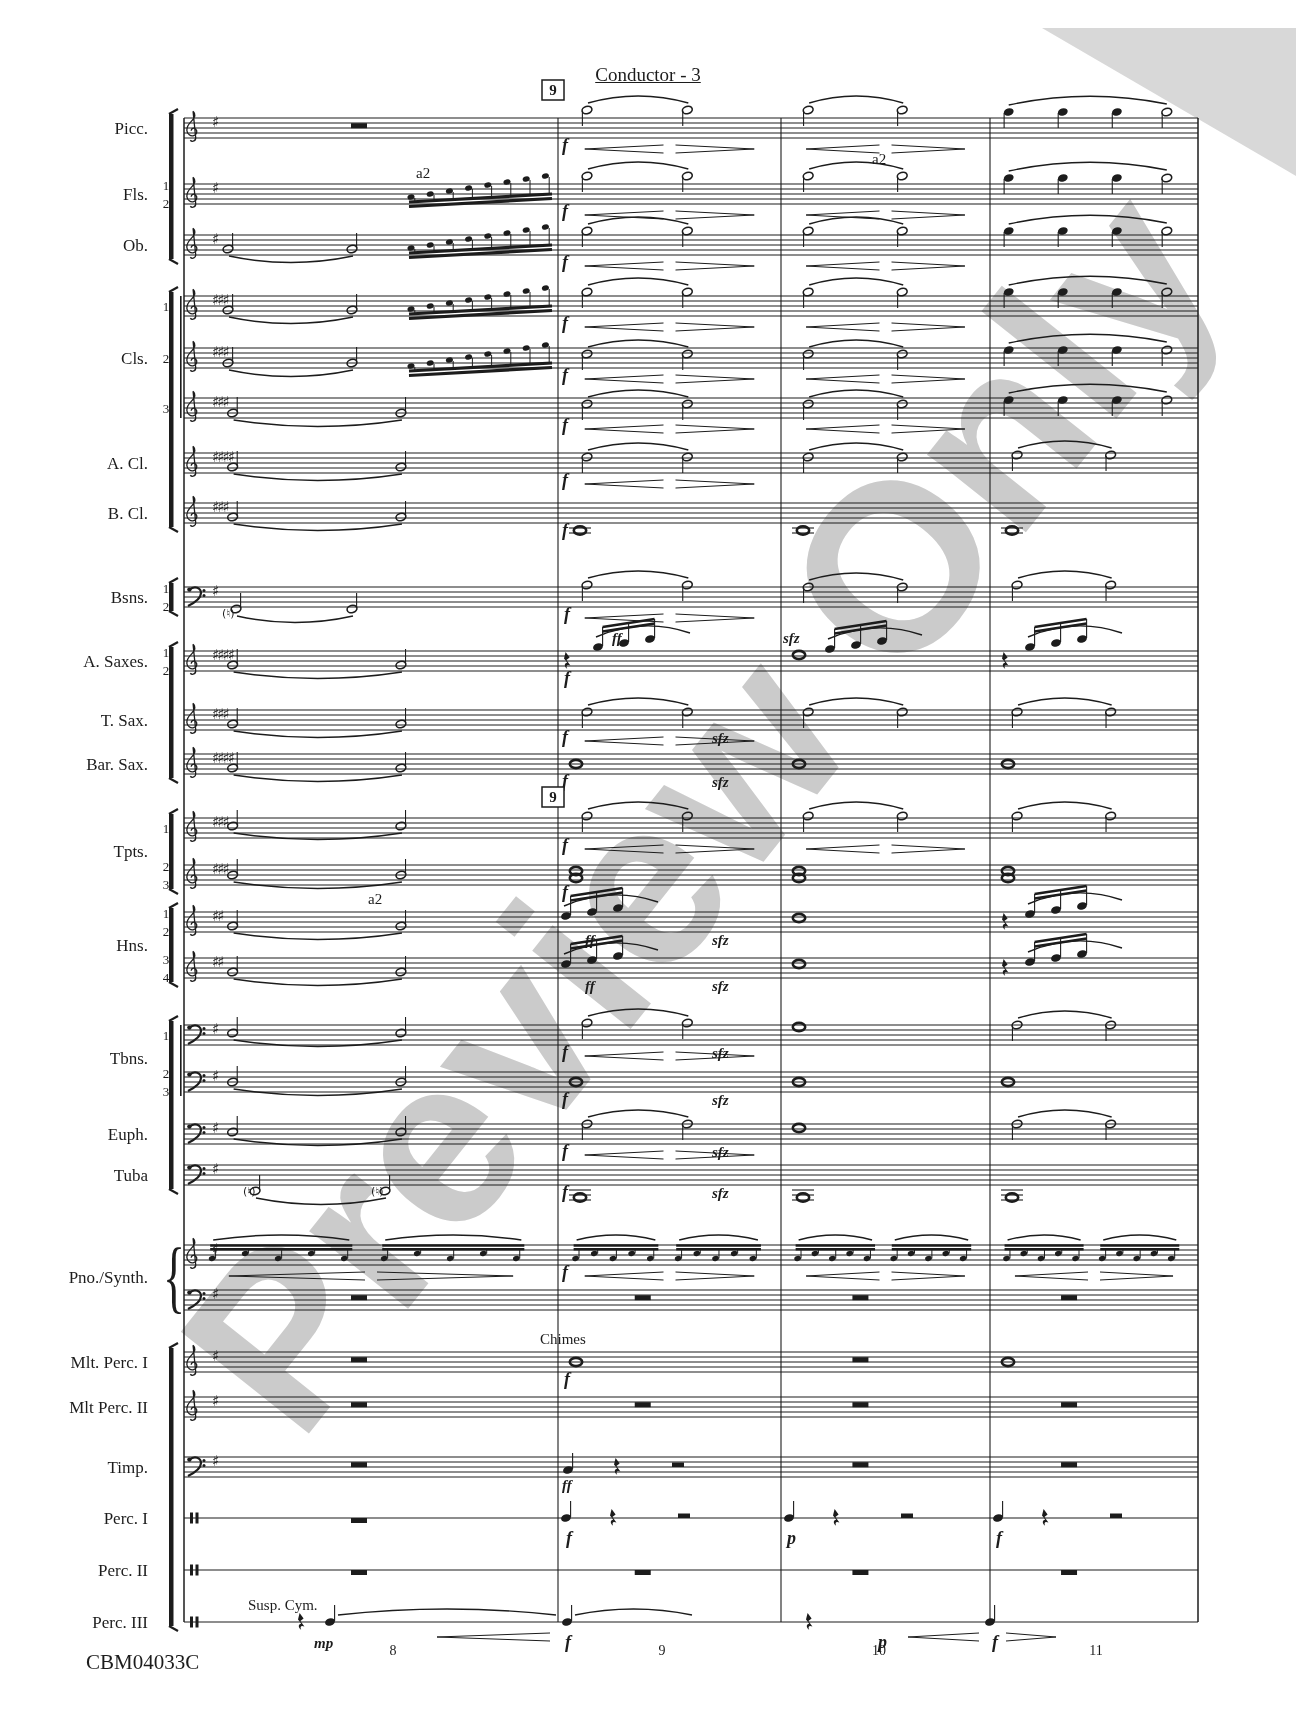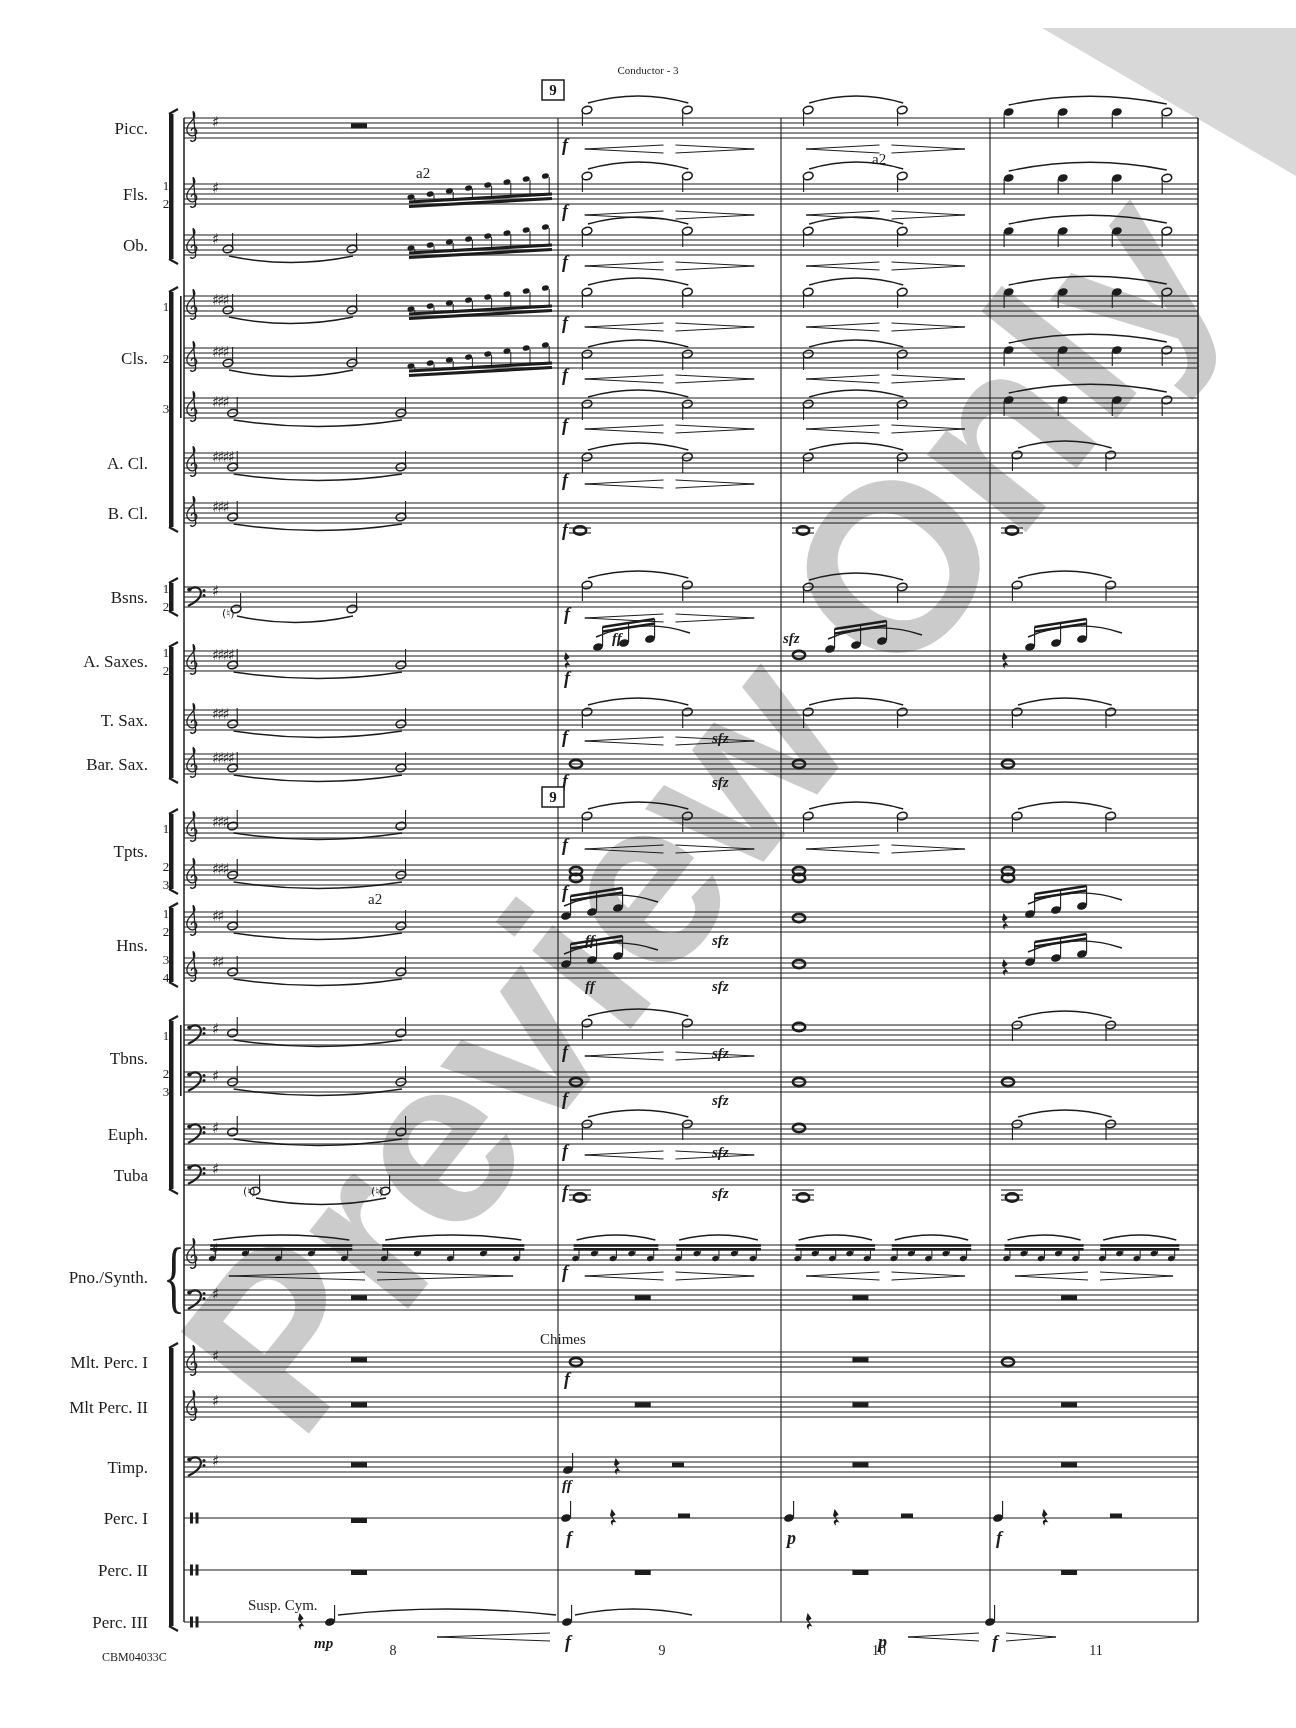--- a/index.html
+++ b/index.html
@@ -4,22 +4,22 @@
 <style>
   html,body{margin:0;padding:0;background:#777;}
   #page{position:relative;width:1296px;height:1728px;background:#ffffff;overflow:hidden;
         font-family:"Liberation Serif",serif;}
   #watermark{position:absolute;left:-190px;top:645px;width:1780px;height:330px;line-height:330px;
         text-align:center;font-family:"Liberation Sans",sans-serif;font-weight:bold;font-size:238px;
         color:#cbcbcb;transform:rotate(-51.5deg);white-space:nowrap;z-index:1;}
   #corner-blob{position:absolute;left:1042px;top:28px;width:254px;height:148px;background:#d8d8d8;
         clip-path:polygon(0 0,100% 0,100% 100%);z-index:1;}
   #score{position:absolute;left:0;top:0;z-index:2;}
-  #header{position:absolute;top:64px;left:0;width:1296px;text-align:center;font-size:11px;color:#1c1c1c;z-index:3;}
-  #plate{position:absolute;left:102px;top:1650px;font-size:12px;color:#1c1c1c;z-index:3;}
+  #header{position:absolute;top:64px;left:0;width:1296px;text-align:center;font-size:19px;color:#1c1c1c;z-index:3;text-decoration:underline;}
+  #plate{position:absolute;left:86px;top:1650px;font-size:21px;color:#1c1c1c;z-index:3;}
 </style>
 </head>
 <body>
 
 <div id="page">
   <div id="watermark">Preview Only</div>
   <div id="corner-blob"></div>
   <svg id="score" width="1296" height="1728">
       <line x1="184" y1="118" x2="1198" y2="118" stroke="#1c1c1c" stroke-width="1.05"></line>
       <line x1="184" y1="123" x2="1198" y2="123" stroke="#1c1c1c" stroke-width="1.05"></line>

